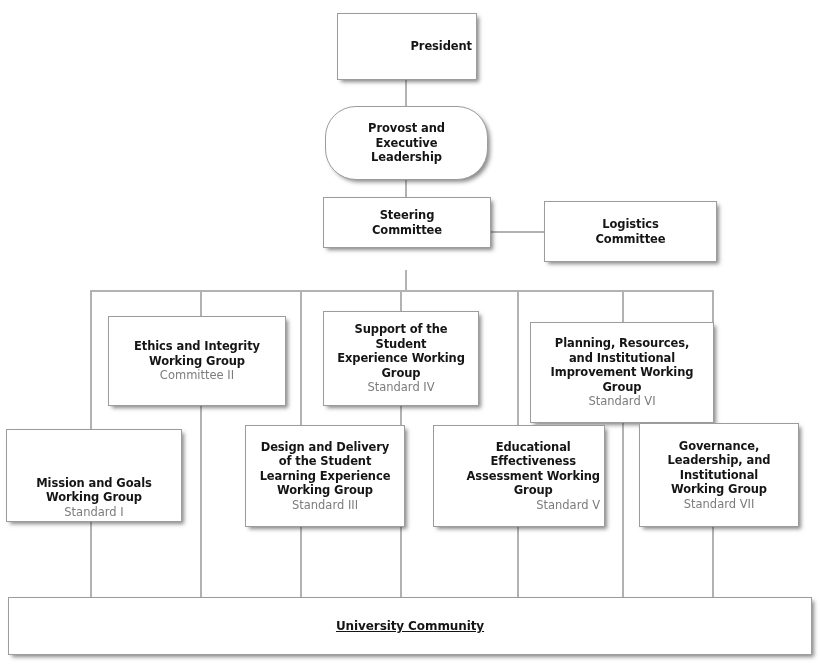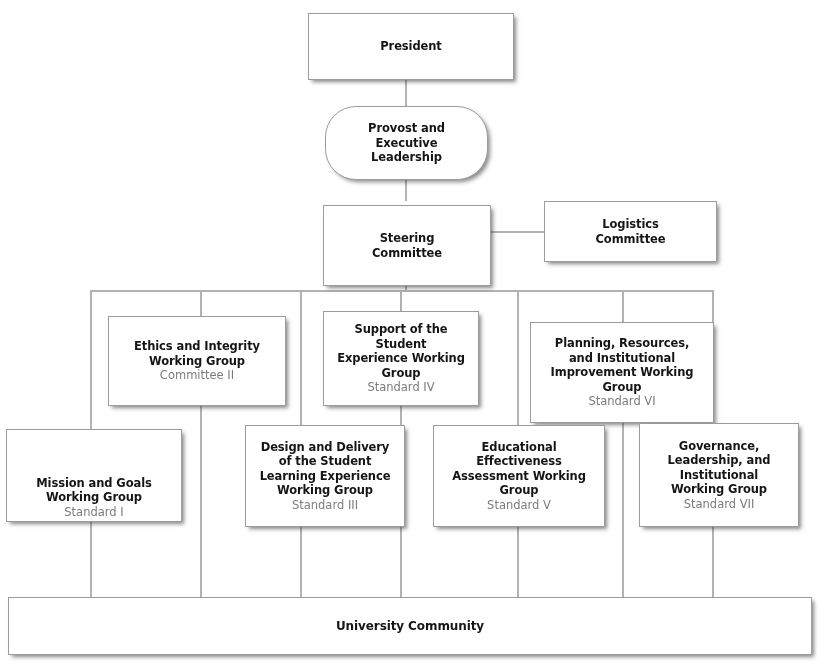--- a/index.html
+++ b/index.html
@@ -53,20 +53,21 @@
     font-size: 11.5px;
     font-weight: normal;
     color: #7c7c7c;
     line-height: 14.5px;
     margin-top: 0px;
   }
 
   
   .node.bar .title {
     font-size: 12px;
+    text-decoration: underline;
   }
 </style>
 </head>
 <body>
 
 <div id="chart-canvas">
 
   <div class="conn v" style="left:405px; top:80px; height:26px;"></div>
 
   <div class="conn v" style="left:405px; top:180px; height:21px;"></div>
@@ -78,31 +79,31 @@
   <div class="conn h" style="left:90px; top:290px; width:624px;"></div>
 
   <div class="conn v" style="left:90px;  top:290px; height:308px;"></div>
   <div class="conn v" style="left:200px; top:290px; height:308px;"></div>
   <div class="conn v" style="left:300px; top:290px; height:308px;"></div>
   <div class="conn v" style="left:400px; top:290px; height:308px;"></div>
   <div class="conn v" style="left:517px; top:290px; height:308px;"></div>
   <div class="conn v" style="left:622px; top:290px; height:308px;"></div>
   <div class="conn v" style="left:712px; top:290px; height:308px;"></div>
 
-  <div class="node" style="left:308px; top:13px; width:206px; height:67px;">
+  <div class="node" style="left:337px; top:13px; width:140px; height:67px;align-items:flex-end;">
     <div class="title">President</div>
   </div>
 
   <div class="node" style="left:325px; top:106px; width:163px; height:74px;border-radius:31px;">
     <div class="title">Provost and
 Executive
 Leadership</div>
   </div>
 
-  <div class="node" style="left:323px; top:205px; width:168px; height:81px;">
+  <div class="node" style="left:323px; top:197px; width:168px; height:51px;">
     <div class="title">Steering
 Committee</div>
   </div>
 
   <div class="node" style="left:544px; top:201px; width:173px; height:61px;">
     <div class="title">Logistics
 Committee</div>
   </div>
 
   <div class="node" style="left:108px; top:316px; width:178px; height:90px;">
@@ -133,21 +134,21 @@
   </div>
 
   <div class="node" style="left:210px; top:425px; width:160px; height:102px;margin-left:35px;">
     <div class="title">Design and Delivery
 of the Student
 Learning Experience
 Working Group</div>
     <div class="std">Standard III</div>
   </div>
 
-  <div class="node" style="left:433px; top:425px; width:172px; height:102px;">
+  <div class="node" style="left:433px; top:425px; width:172px; height:102px;align-items:flex-end;">
     <div class="title">Educational
 Effectiveness
 Assessment Working
 Group</div>
     <div class="std">Standard V</div>
   </div>
 
   <div class="node" style="left:639px; top:423px; width:160px; height:104px;">
     <div class="title">Governance,
 Leadership, and

